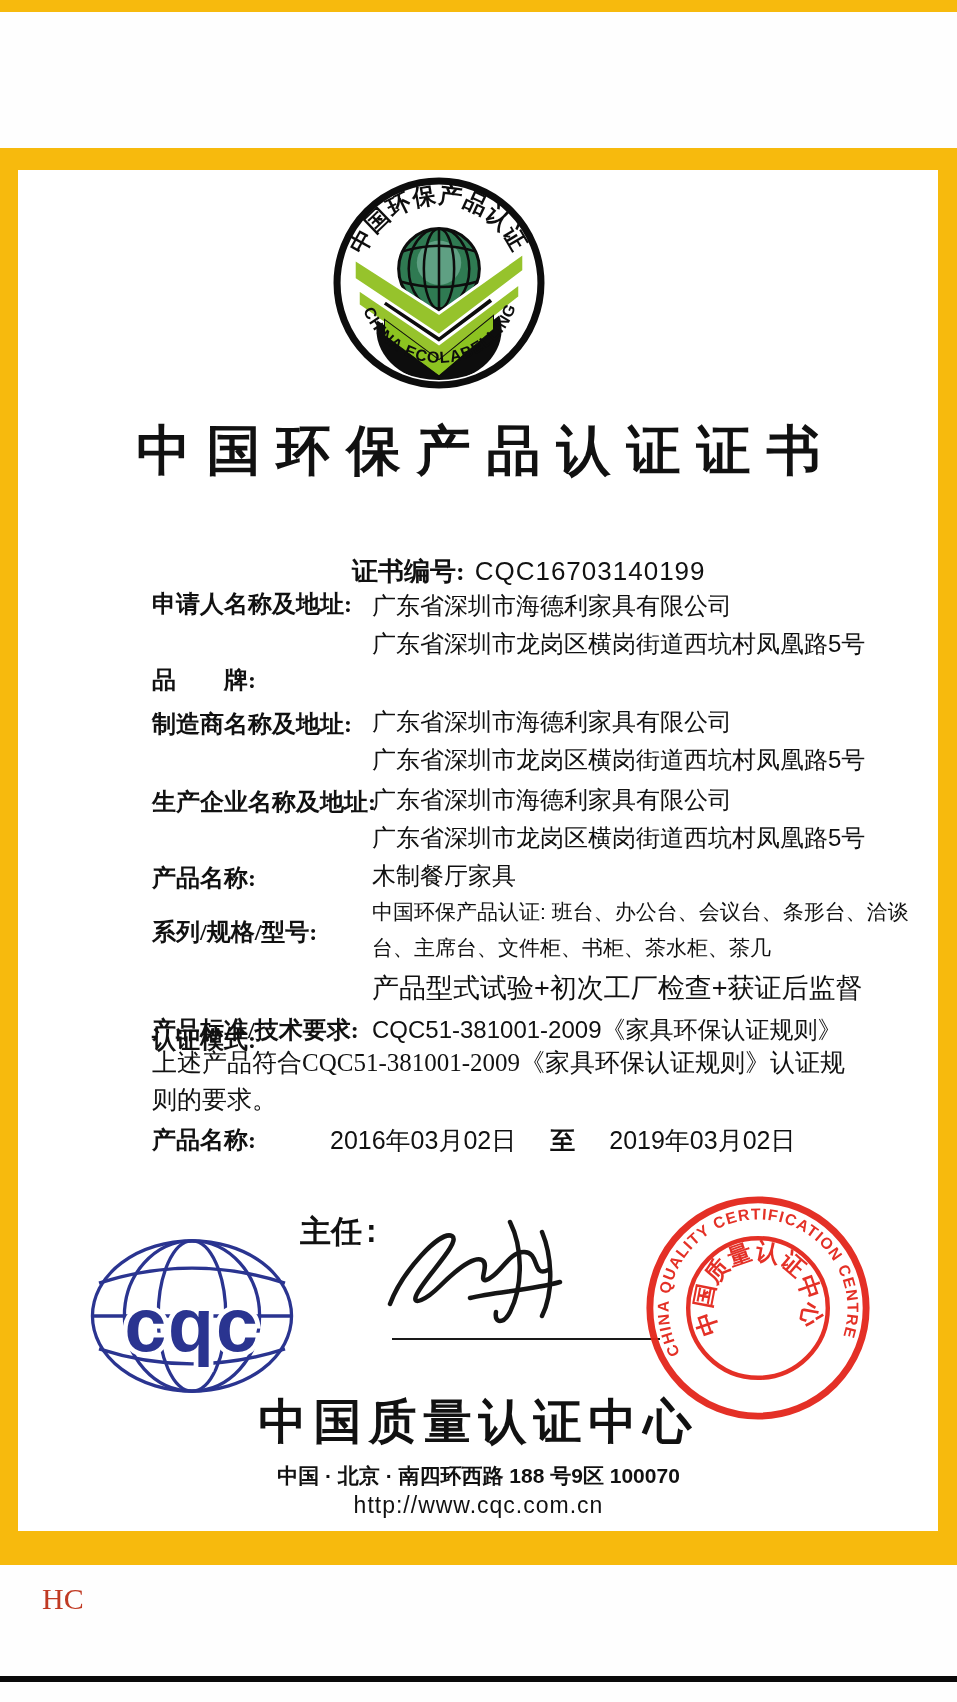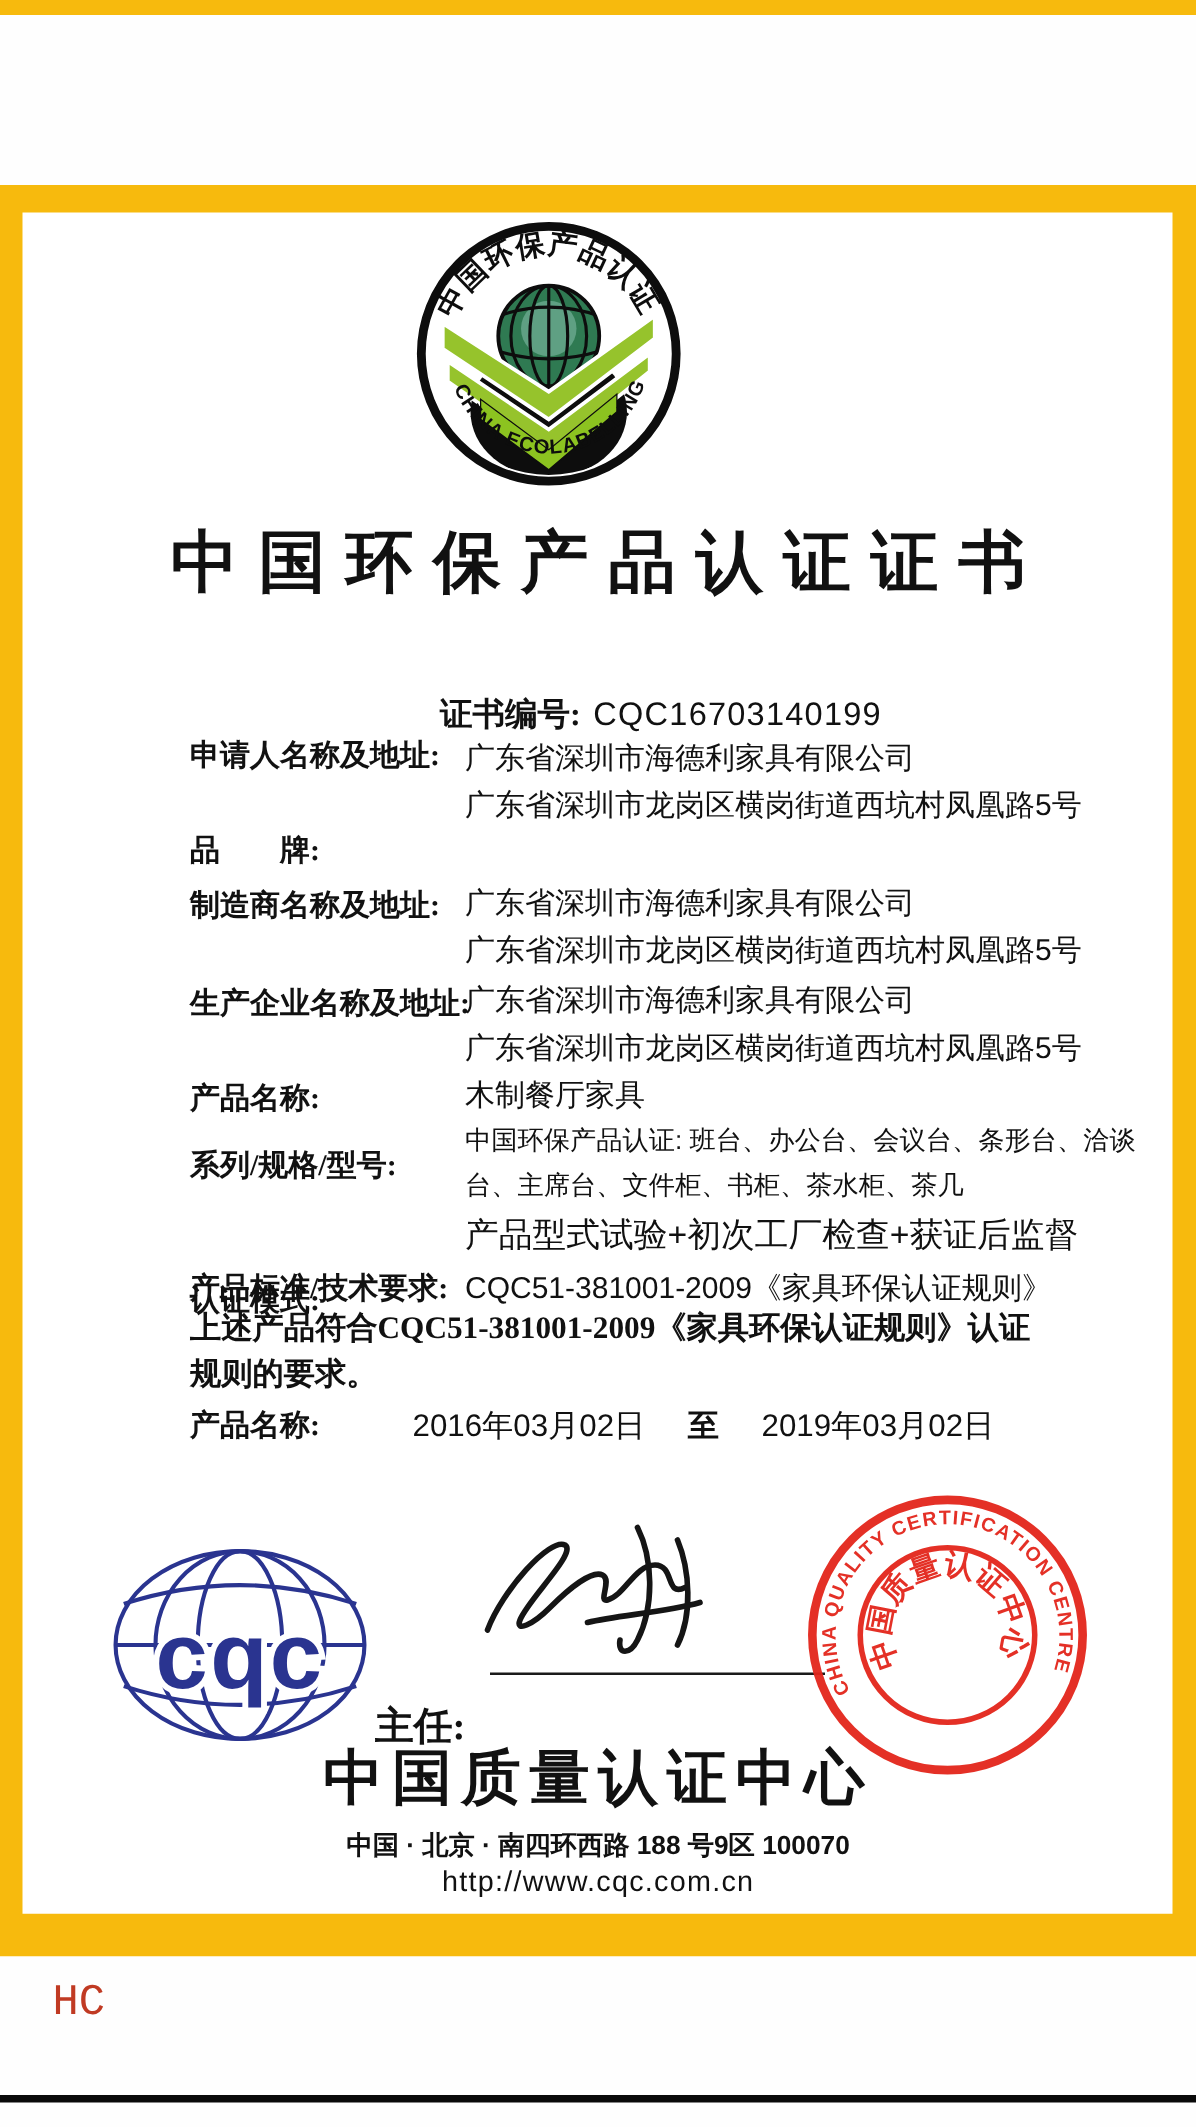--- a/index.html
+++ b/index.html
@@ -37,46 +37,46 @@
   .val{position:absolute;left:372px;font-family:"Liberation Sans",sans-serif;font-size:24px;white-space:nowrap;}
   .l-applicant{top:588px;} .v-applicant1{top:590px;} .v-applicant2{top:628px;}
   .l-brand{top:664px;}
   .l-manufacturer{top:708px;} .v-manufacturer1{top:706px;} .v-manufacturer2{top:744px;}
   .l-producer{top:786px;} .v-producer1{top:784px;} .v-producer2{top:822px;}
   .l-product{top:862px;} .v-product{top:860px;}
   .l-series{top:916px;} .v-series1{top:898px;font-size:21px;} .v-series2{top:934px;font-size:21px;}
   .l-mode{top:1024px;} .v-mode{top:970px;font-size:27px;}
   .l-standard{top:1014px;} .v-standard{top:1014px;}
 
-  .para{position:absolute;left:152px;width:694px;font-weight:700;font-size:25px;line-height:37px;}
+  .para{position:absolute;left:152px;width:694px;font-weight:400;font-size:25px;line-height:37px;}
   .p-conform{top:1044px;}
   .p-maintain{top:1162px;width:760px;}
 
   .l-validity{top:1124px;}
   .v-validity{position:absolute;left:330px;top:1124px;font-family:"Liberation Sans",sans-serif;font-size:25px;}
   .v-validity .seg{margin-right:34px;} .v-validity .seg:last-child{margin-right:0;}
   .v-validity .to{font-family:"Liberation Serif",serif;font-weight:700;}
 
   
   .cqc-logo{position:absolute;left:84px;top:1236px;width:216px;height:160px;}
-  .director{position:absolute;left:300px;top:1360px;font-size:31px;font-weight:700;}
+  .director{position:absolute;left:300px;top:1211px;font-size:31px;font-weight:700;font-family:Liberation Mono, monospace;}
   .sig-line{position:absolute;left:392px;top:1338px;width:268px;height:0;border-top:2px solid #1a1a1a;}
   .signature{position:absolute;left:382px;top:1212px;width:210px;height:122px;}
   .stamp{position:absolute;left:642px;top:1192px;width:232px;height:232px;opacity:.95;}
 
   
   .footer-org{position:absolute;top:1390px;left:0;width:100%;text-align:center;
               font-family:"Liberation Sans",sans-serif;font-weight:700;font-size:48px;letter-spacing:7px;}
   .footer-addr{position:absolute;top:1462px;left:0;width:100%;text-align:center;
                font-family:"Liberation Sans",sans-serif;font-weight:700;font-size:21px;}
   .footer-url{position:absolute;top:1492px;left:0;width:100%;text-align:center;
               font-family:"Liberation Sans",sans-serif;font-size:23px;letter-spacing:1px;}
 
   .serial{position:absolute;left:42px;top:1582px;display:flex;align-items:baseline;}
-  .serial .pfx{font-family:Liberation Mono, monospace;font-size:35px;color:var(--hc_prefix_red);margin-right:18px;}
+  .serial .pfx{font-family:Liberation Serif, serif;font-size:30px;color:var(--hc_prefix_red);margin-right:18px;}
   .serial .num{font-family:"DejaVu Sans Mono",monospace;font-weight:700;font-size:42px;
                letter-spacing:4px;color:var(--hc_red);}
 </style>
 </head>
 <body>
 
 <div class="page">
 
   <div class="top-strip"></div>
   <div class="frame">

